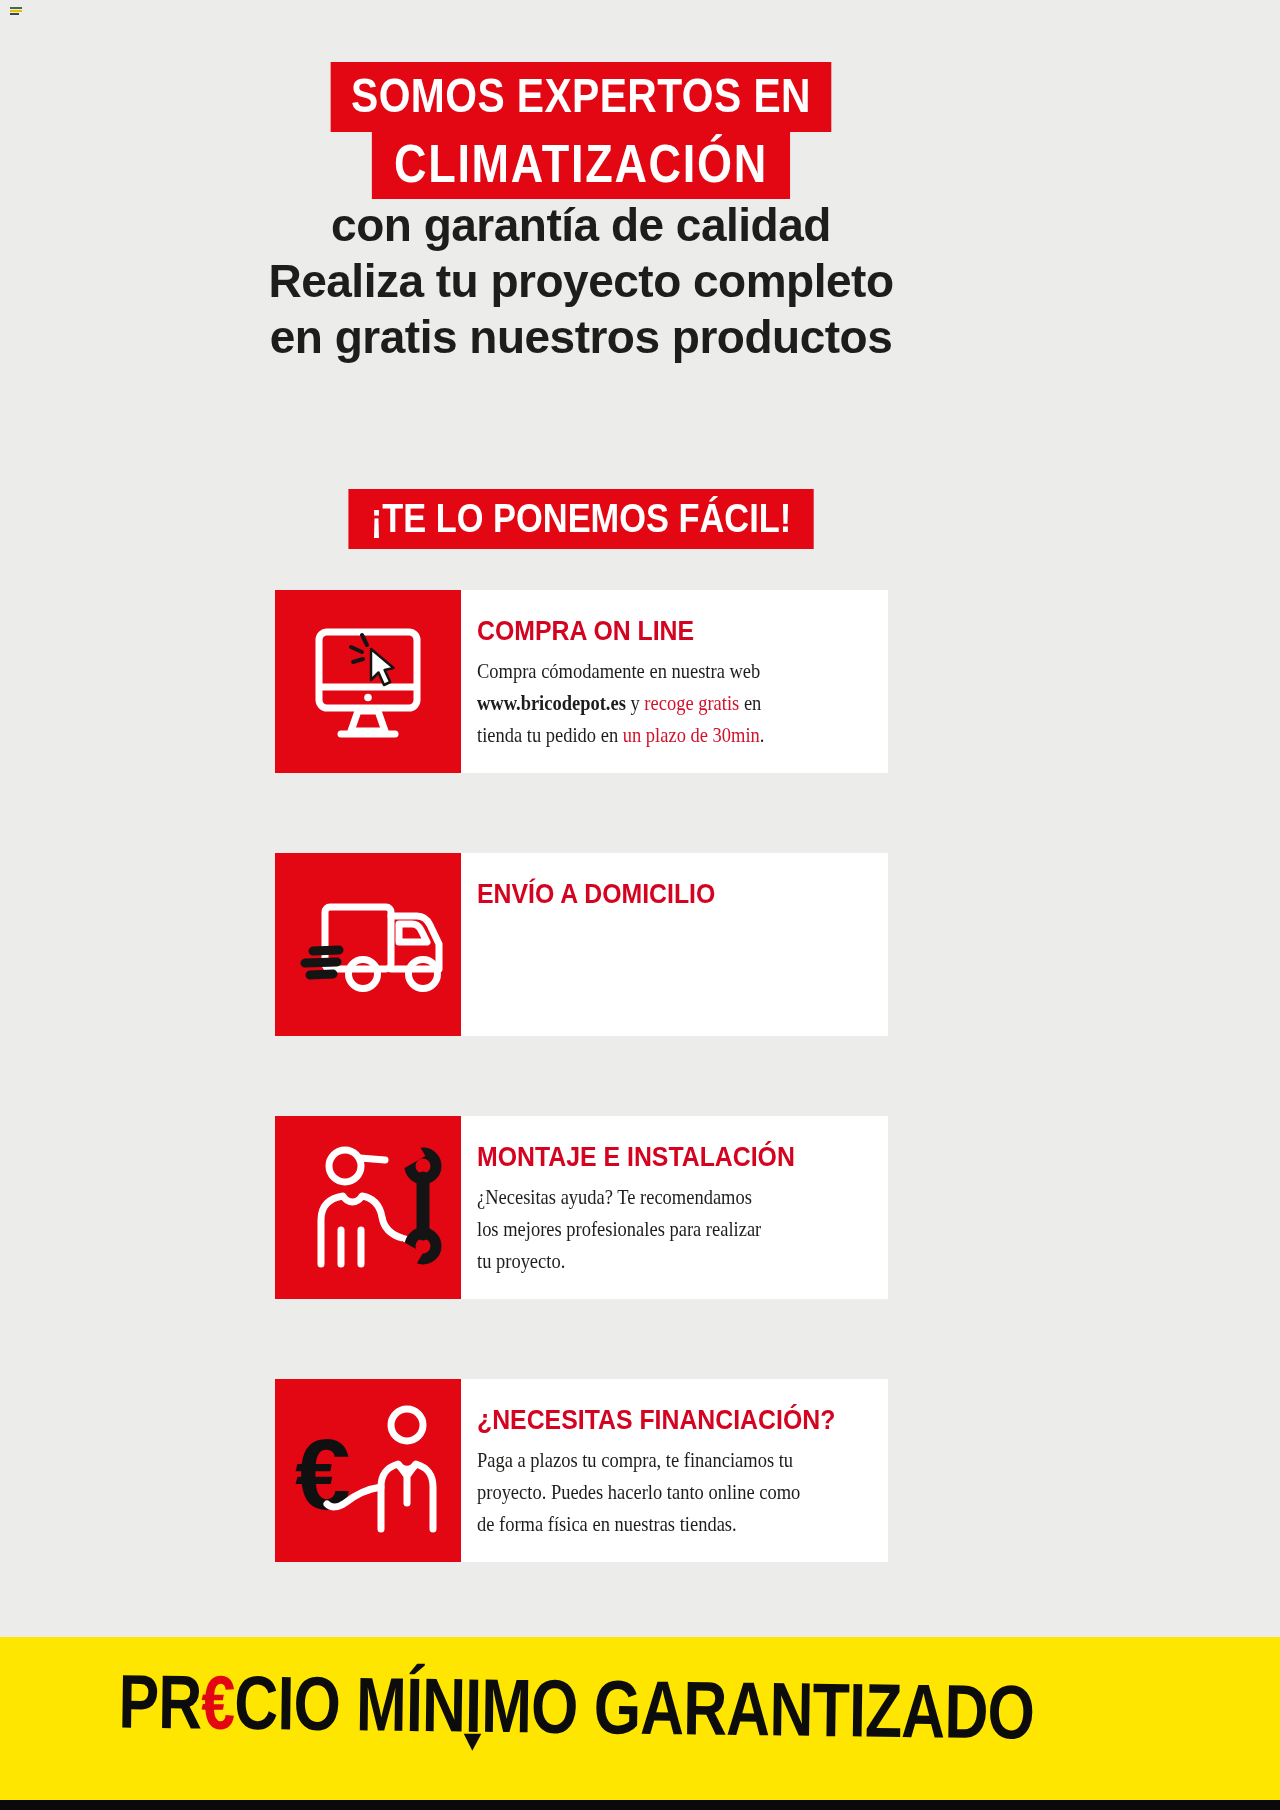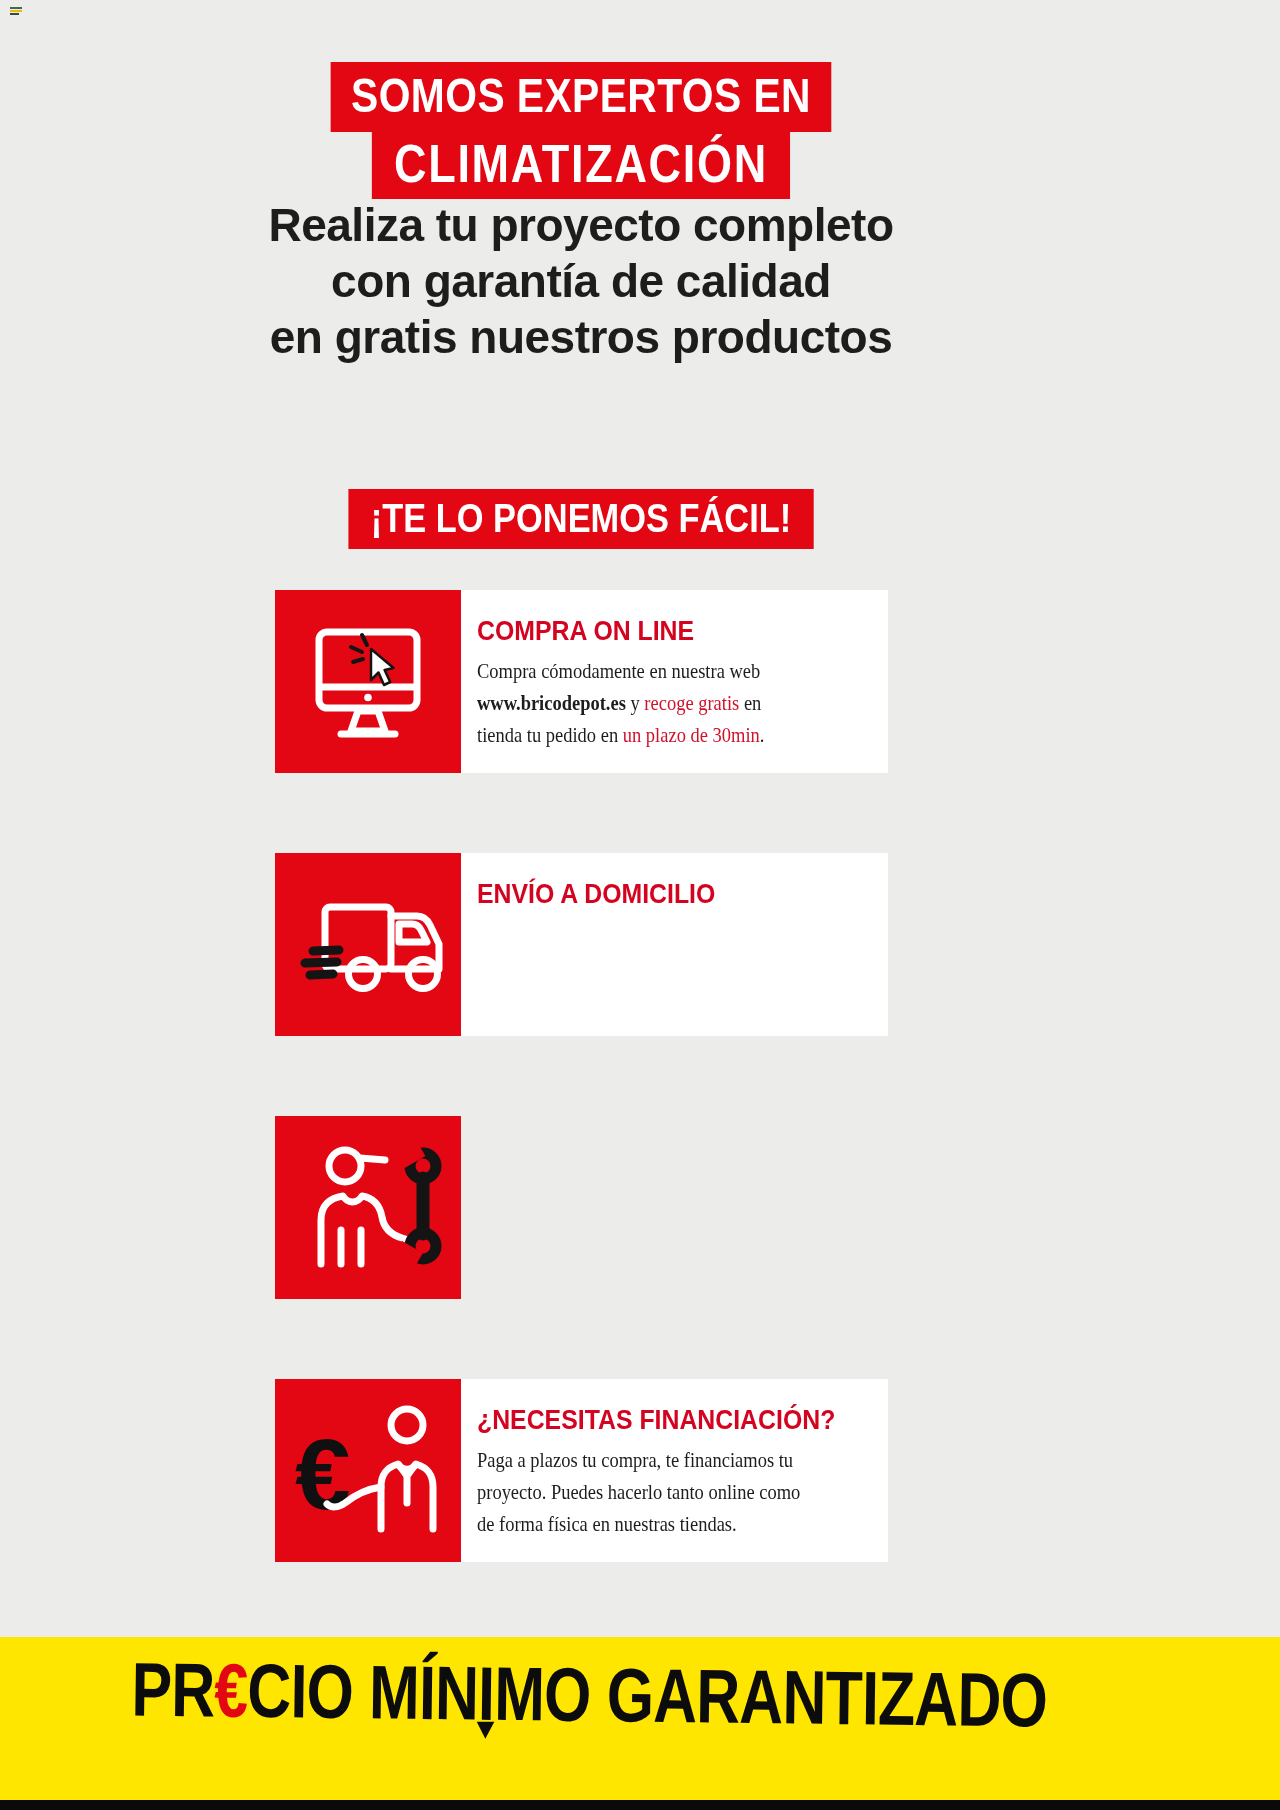--- a/index.html
+++ b/index.html
@@ -65,21 +65,21 @@
   
   .wht{fill:none; stroke:#fff; stroke-width:7; stroke-linejoin:round; stroke-linecap:round;}
   .blk{stroke:#141414; stroke-linecap:round;}
   .notch{fill:var(--red);}
   .euro-glyph{font-family:"Liberation Sans", sans-serif; font-weight:bold; font-size:100px; fill:#101010;}
 
   .price-footer{
     position:absolute; left:0; top:1637px; width:1280px; height:163px;
     background:var(--yellow);
   }
-  .price-inner{position:absolute; left:17px; top:0; width:1100px; text-align:left; padding-top:20px;}
+  .price-inner{position:absolute; left:4px; top:0; width:1100px; text-align:left; padding-top:32px;}
   .price-line{
     display:inline-block; white-space:nowrap;
     font-size:76px; line-height:1; font-weight:800; color:#0c0c0c; letter-spacing:-1px;
     transform:rotate(0.7deg) scaleX(0.8);
   }
   .price-line .euro{color:var(--red); font-weight:800;}
   .arrow-letter{position:relative; display:inline-block;}
   .arrow-letter::after{
     content:""; position:absolute; left:50%; margin-left:-11px; top:100%; margin-top:-10px;
     border-left:11px solid transparent; border-right:11px solid transparent;
@@ -97,22 +97,22 @@
       <i></i>
       <i></i>
     </div>
 
   <div class="content">
 
     <div class="badge badge1">SOMOS EXPERTOS EN</div>
     <div class="badge badge2">CLIMATIZACIÓN</div>
 
     <div class="headline">
+      <div>con garantía de calidad</div>
       <div>Realiza tu proyecto completo</div>
-      <div>con garantía de calidad</div>
       <div>en gratis nuestros productos</div>
     </div>
 
     <div class="ribbon">¡TE LO PONEMOS FÁCIL!</div>
 
     <div class="cards">
 
       <div class="card">
         <div class="icon-box">
           <svg viewBox="0 0 186 183" aria-hidden="true">
@@ -169,20 +169,28 @@
             <line class="wht" x1="86" y1="114" x2="86" y2="148"></line>
             <g class="blk" fill="none">
               <circle cx="148" cy="50" r="13" stroke-width="11"></circle>
               <circle cx="148" cy="130" r="13" stroke-width="11"></circle>
               <line x1="148" y1="62" x2="148" y2="118" stroke-width="13"></line>
             </g>
             <rect class="notch" x="124" y="32" width="24" height="15" transform="rotate(-30 136 39)"></rect>
             <rect class="notch" x="122" y="130" width="24" height="15" transform="rotate(30 134 137)"></rect>
           </svg>
         </div>
+        <div class="card-text">
+          <div class="card-title">MONTAJE E INSTALACIÓN</div>
+          <div class="card-body">
+              <div class="body-line"><span class="seg-n">¿Necesitas ayuda? Te recomendamos</span></div>
+              <div class="body-line"><span class="seg-n">los mejores profesionales para realizar</span></div>
+              <div class="body-line"><span class="seg-n">tu proyecto.</span></div>
+            </div>
+        </div>
       </div>
 
       <div class="card">
         <div class="icon-box">
           <svg viewBox="0 0 186 183" aria-hidden="true">
             <text class="euro-glyph" x="20" y="130">€</text>
             <circle class="wht" cx="132" cy="46" r="16" stroke-width="8"></circle>
             <path class="wht" stroke-width="8" d="M106 150 V108 c0-14 7-20 17-23 c4 7 14 7 18 0 c10 3 17 9 17 23 v42"></path>
             <path class="wht" stroke-width="5" d="M124 86 l8 11 l8-11"></path>
             <line class="wht" stroke-width="5" x1="132" y1="99" x2="132" y2="124"></line>

